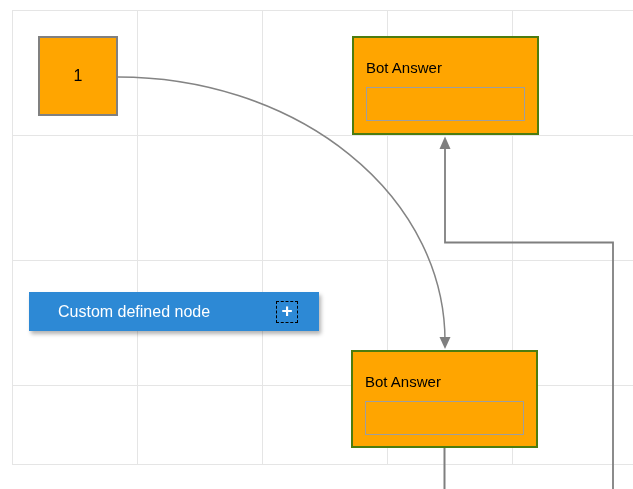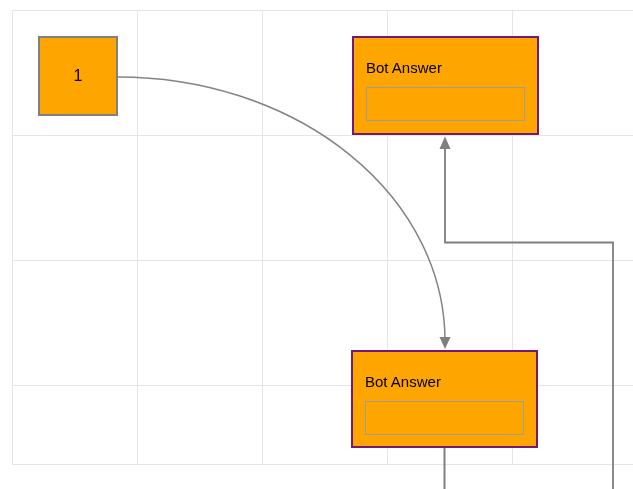--- a/index.html
+++ b/index.html
@@ -41,21 +41,21 @@
     background: #FFA500;
     border: 2px solid #808080;
     display: flex;
     align-items: center;
     justify-content: center;
     font-size: 16px;
     color: #000000;
   }
   .bot-node {
     background: #FFA500;
-    border: 2px solid #701a75;
+    border: 2px solid #4d7c0f;
     padding: 0 12px;
     color: #000000;
   }
   .bot-node.top    { left: 352px; top: 36px;  width: 187px; height: 99px; }
   .bot-node.bottom { left: 351px; top: 350px; width: 187px; height: 98px; }
   .bot-title {
     margin-top: 21px;
     font-size: 15px;
     line-height: 18px;
     white-space: nowrap;
@@ -125,14 +125,20 @@
   <div class="node bot-node top">
     <div class="bot-title">Bot Answer</div>
     <div class="bot-input"></div>
   </div>
 
   <div class="node bot-node bottom">
     <div class="bot-title">Bot Answer</div>
     <div class="bot-input"></div>
   </div>
 
+  <div class="node custom-node">
+    <span>Custom defined node</span>
+    <span class="plus-box">
+      <span class="plus-glyph">+</span>
+    </span>
+  </div>
 
 </div>
 
 </body></html>

